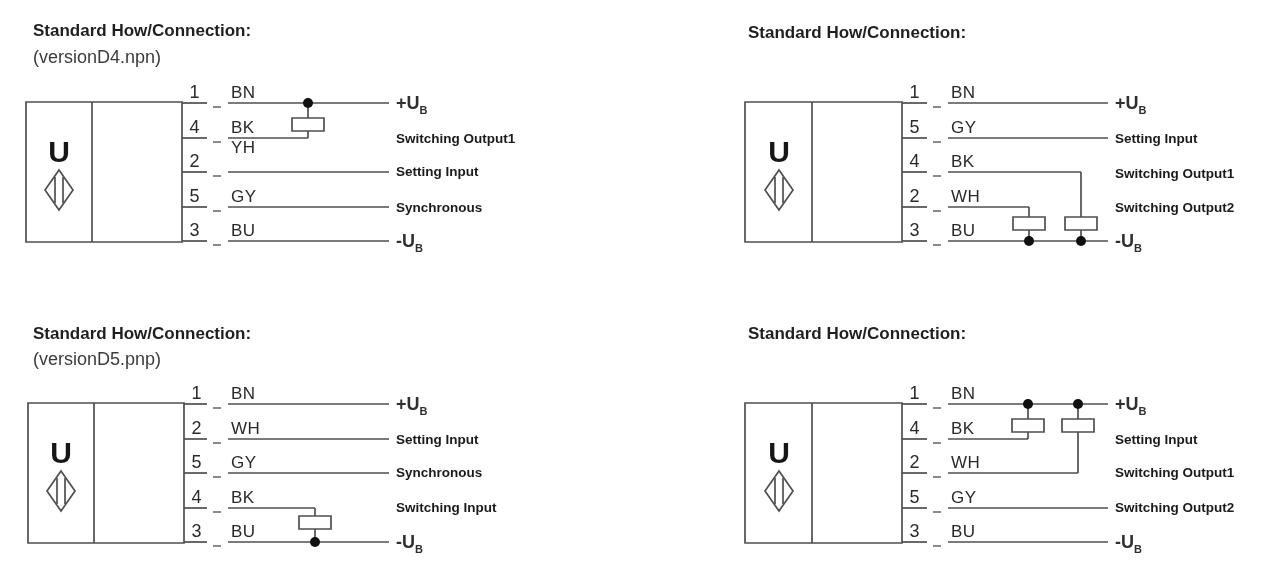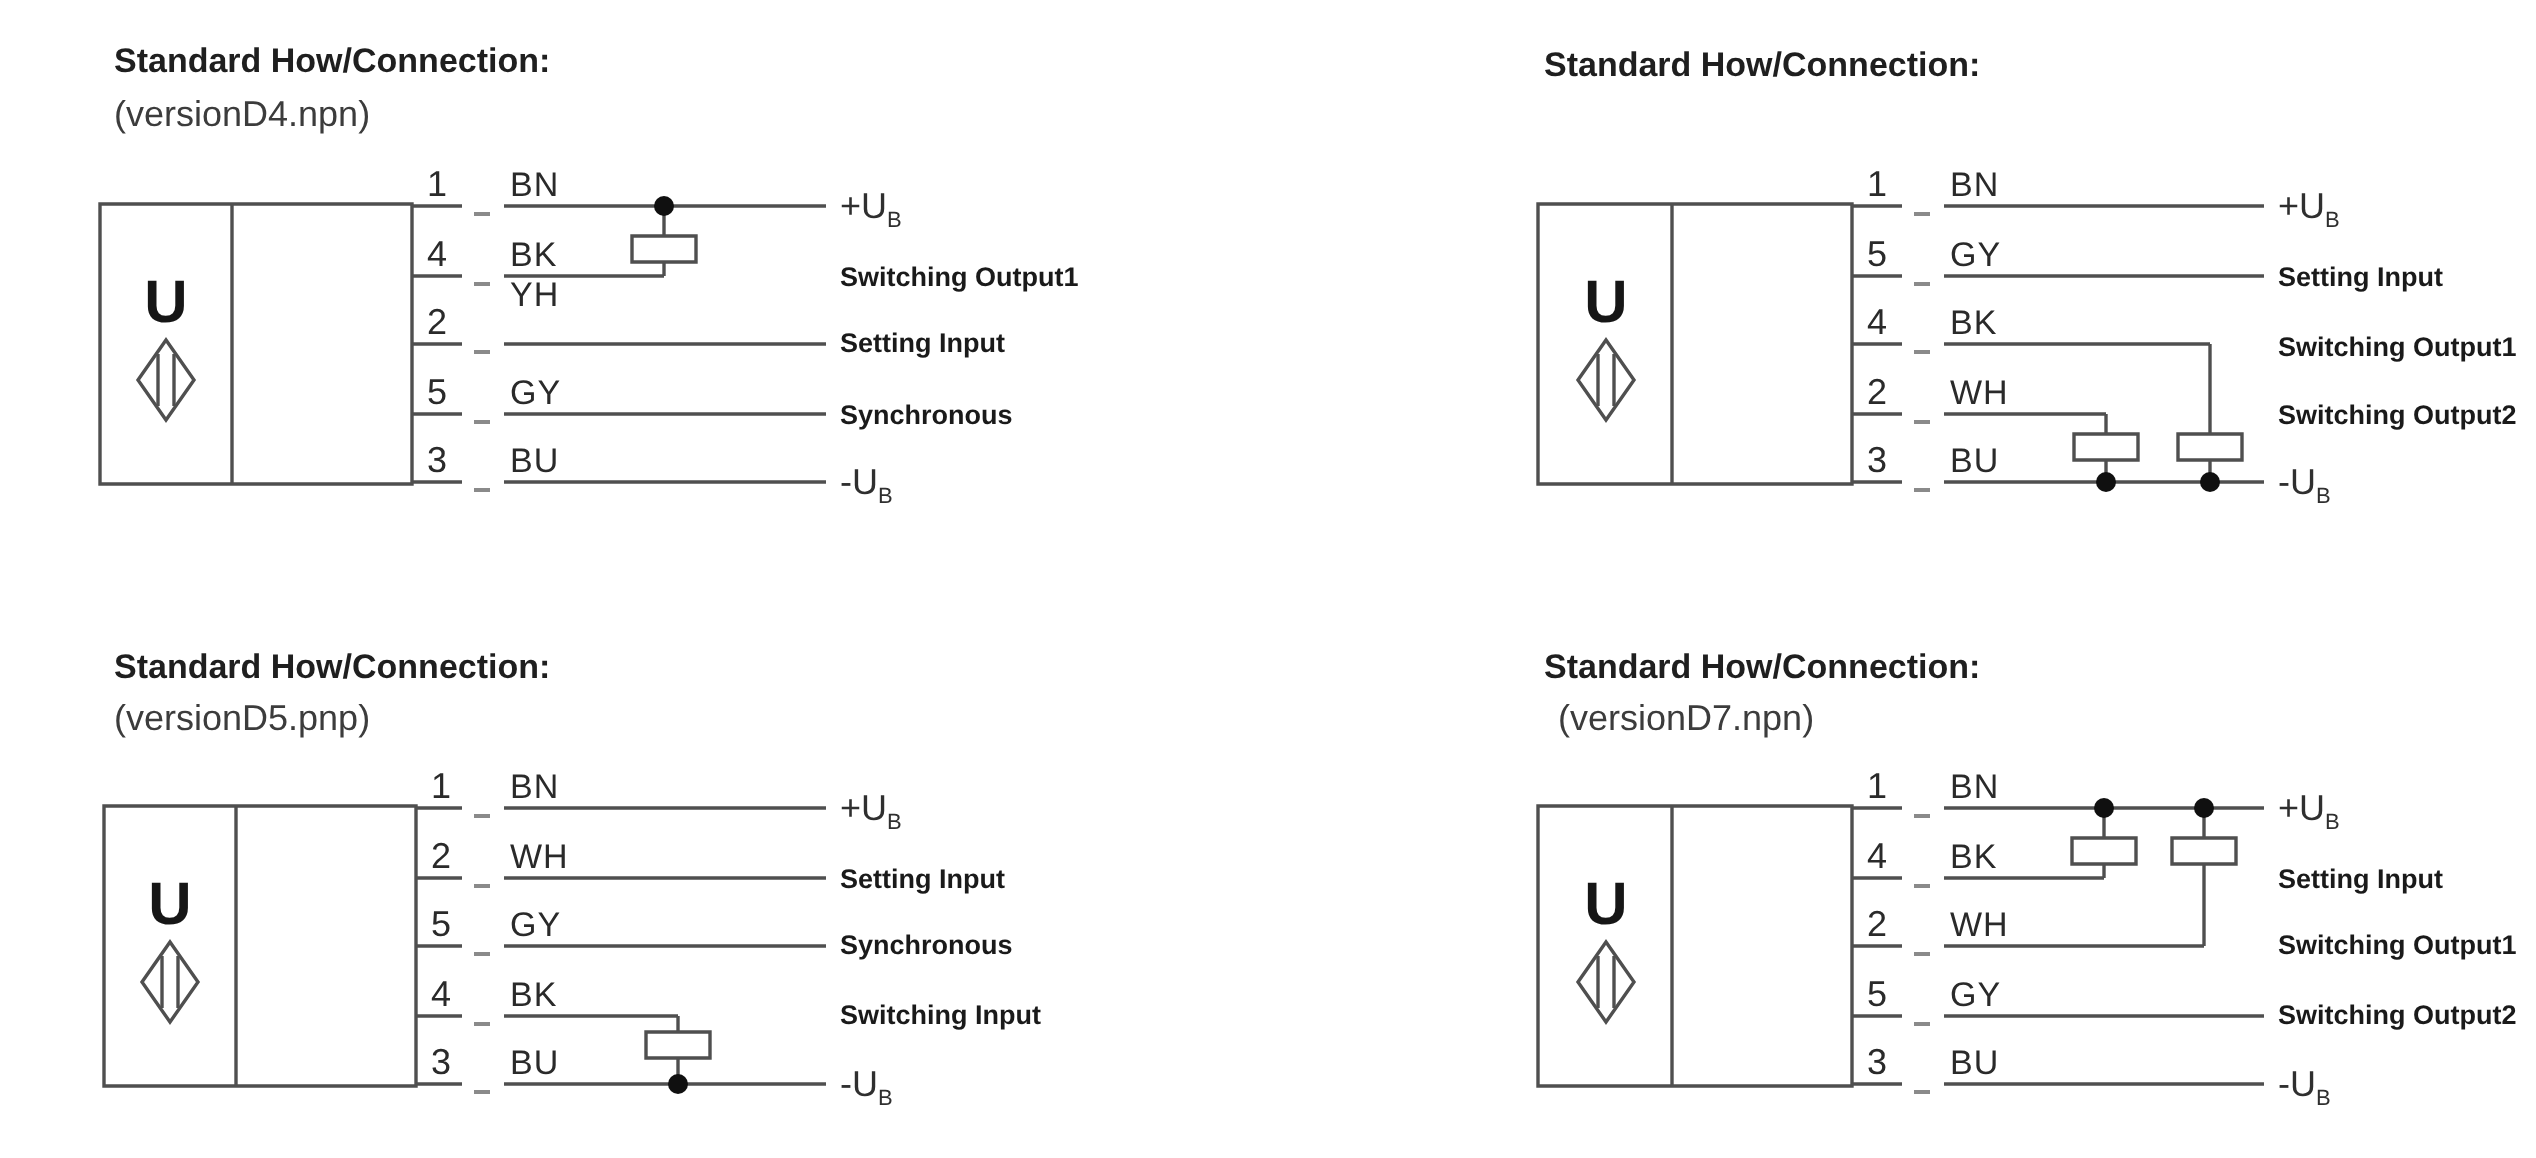--- a/index.html
+++ b/index.html
@@ -1,26 +1,26 @@
 <!DOCTYPE html>
 <html><head>
 <meta charset="utf-8">
 <style>
   html,body{margin:0;padding:0;background:#ffffff;}
   body{width:1268px;height:579px;position:relative;overflow:hidden;
        font-family:"Liberation Sans","DejaVu Sans",sans-serif;}
-  .panel{position:absolute;width:634px;height:278px;margin-left:24px;}
+  .panel{position:absolute;width:634px;height:278px;}
   .hdr{position:absolute;font-size:17px;font-weight:700;color:#1f1f1f;line-height:22px;white-space:nowrap;}
   .ver{position:absolute;font-size:18px;font-weight:400;color:#3c3c3c;line-height:24px;white-space:nowrap;text-align:center;}
   .wires{position:absolute;left:0;top:0;}
   .ubox{position:absolute;width:30px;text-align:center;font-size:30px;font-weight:700;color:#161616;line-height:32px;}
   .pin{position:absolute;width:25px;text-align:center;font-size:18px;color:#2a2a2a;line-height:21px;}
   .code{position:absolute;font-size:17px;color:#2a2a2a;line-height:21px;letter-spacing:0.5px;}
   .lbl{position:absolute;font-size:13.5px;font-weight:700;color:#1a1a1a;line-height:16px;white-space:nowrap;}
-  .ub{position:absolute;font-size:18px;color:#2f2f2f;line-height:22px;white-space:nowrap;}
+  .ub{position:absolute;font-size:18px;color:#2f2f2f;line-height:22px;white-space:nowrap;font-weight:bold;}
   .ub sub{font-size:11px;}
   svg line,svg rect,svg polygon,svg path{vector-effect:non-scaling-stroke;}
 </style>
 </head>
 <body>
 
 <div class="panel" style="left:0;top:0">
   <div class="hdr" style="left:33px;top:20px">Standard How/Connection:</div>
   <div class="ver" style="left:33px;top:45px">(versionD4.npn)</div>
   <svg class="wires" width="634" height="278">
@@ -171,21 +171,20 @@
     <span class="code" style="left:231px;top:220px">BU</span>
   <span class="ub" style="left:396px;top:92px"><span>+U</span><sub>B</sub></span>
   <span class="lbl" style="left:396px;top:131px">Setting Input</span>
   <span class="lbl" style="left:396px;top:164px">Synchronous</span>
   <span class="lbl" style="left:396px;top:199px">Switching Input</span>
   <span class="ub" style="left:396px;top:230px"><span>-U</span><sub>B</sub></span>
 </div>
 
 <div class="panel" style="left:634px;top:301px">
   <div class="hdr" style="left:114px;top:22px">Standard How/Connection:</div>
-  <div class="ver" style="left:121px;top:46px">(versionD7.npn)</div>
   <svg class="wires" width="634" height="278">
     <g stroke="#4f4f4f" stroke-width="1.7" fill="none">
       <rect x="111" y="102" width="157" height="140"></rect>
       <line x1="178" y1="102" x2="178" y2="242"></line>
       <polygon points="131,190 145,170 159,190 145,210"></polygon>
       <line x1="141" y1="177" x2="141" y2="203"></line>
         <line x1="149" y1="177" x2="149" y2="203"></line>
       <line x1="268" y1="103" x2="293" y2="103"></line>
         <line x1="268" y1="138" x2="293" y2="138"></line>
         <line x1="268" y1="172" x2="293" y2="172"></line>

